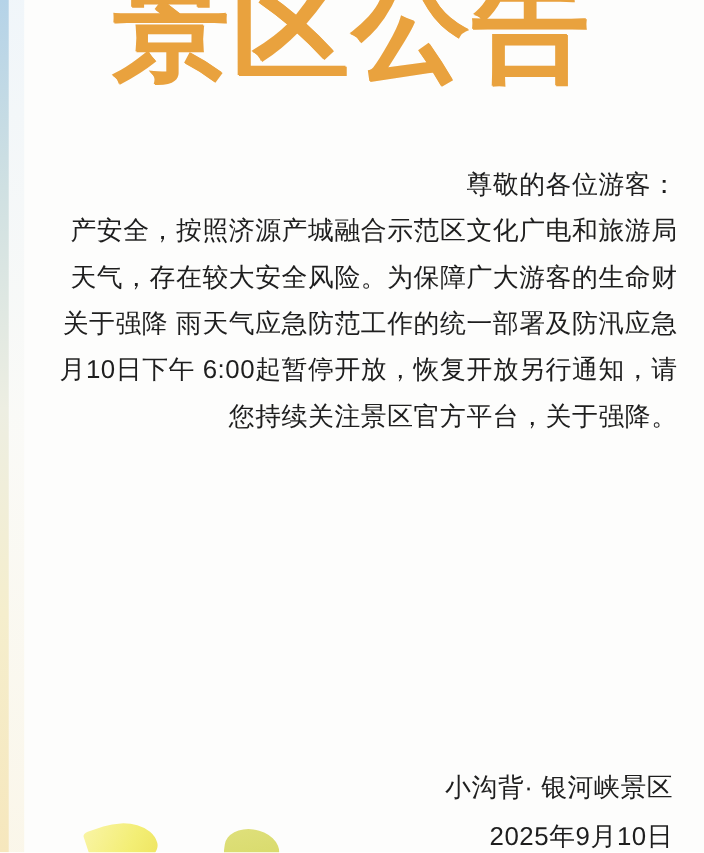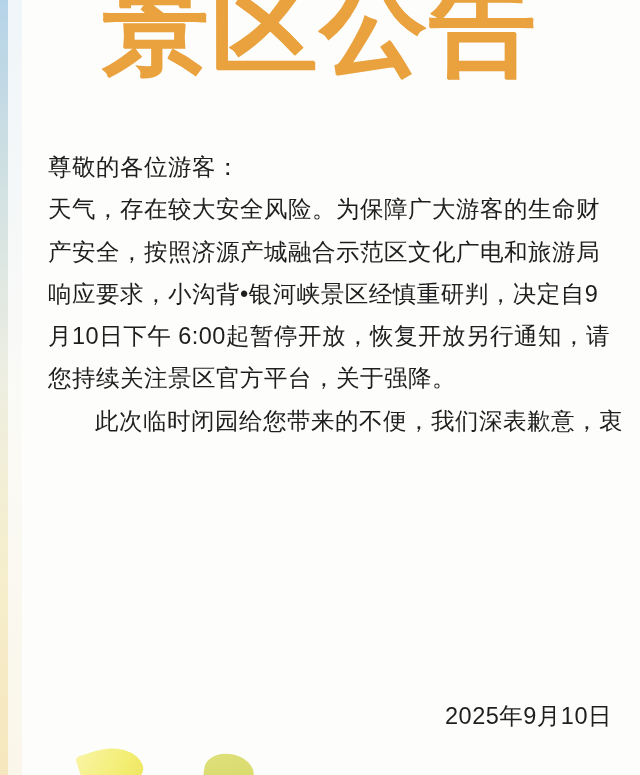--- a/index.html
+++ b/index.html
@@ -55,21 +55,21 @@
   .body-text {
     position: absolute;
     left: 48px;
     top: 146px;
     width: 568px;
     font-size: 23.5px;
     line-height: 42.3px;
     color: #1e1e1e;
     letter-spacing: 0.5px;
   }
-  .line { white-space: nowrap; }
+  .line { white-space: nowrap; text-align: right; }
   .line.indent { text-indent: 2em; }
   .signature {
     position: absolute;
     right: 28px;
     top: 694px;
     text-align: right;
     font-size: 23.5px;
     line-height: 44px;
     color: #1e1e1e;
     letter-spacing: 0.5px;
@@ -98,28 +98,28 @@
 
 <div class="page">
 
   <div class="left-strip"></div>
   <div class="left-strip-soft"></div>
 
   <h1 class="title">景区公告</h1>
 
   <div class="body-text">
     <div class="line">尊敬的各位游客：</div>
+    <div class="line">产安全，按照济源产城融合示范区文化广电和旅游局</div>
     <div class="line">天气，存在较大安全风险。为保障广大游客的生命财</div>
-    <div class="line">产安全，按照济源产城融合示范区文化广电和旅游局</div>
-    <div class="line">响应要求，小沟背•银河峡景区经慎重研判，决定自9</div>
+    <div class="line">关于强降 雨天气应急防范工作的统一部署及防汛应急</div>
     <div class="line">月10日下午 6:00起暂停开放，恢复开放另行通知，请</div>
     <div class="line">您持续关注景区官方平台，关于强降。</div>
-    <div class="line indent">此次临时闭园给您带来的不便，我们深表歉意，衷</div>
   </div>
 
   <div class="signature">
+    <div>小沟背· 银河峡景区</div>
     <div>2025年9月10日</div>
   </div>
 
   <div class="leaf leaf-1"></div>
   <div class="leaf leaf-2"></div>
 
 </div>
 
 </body></html>

